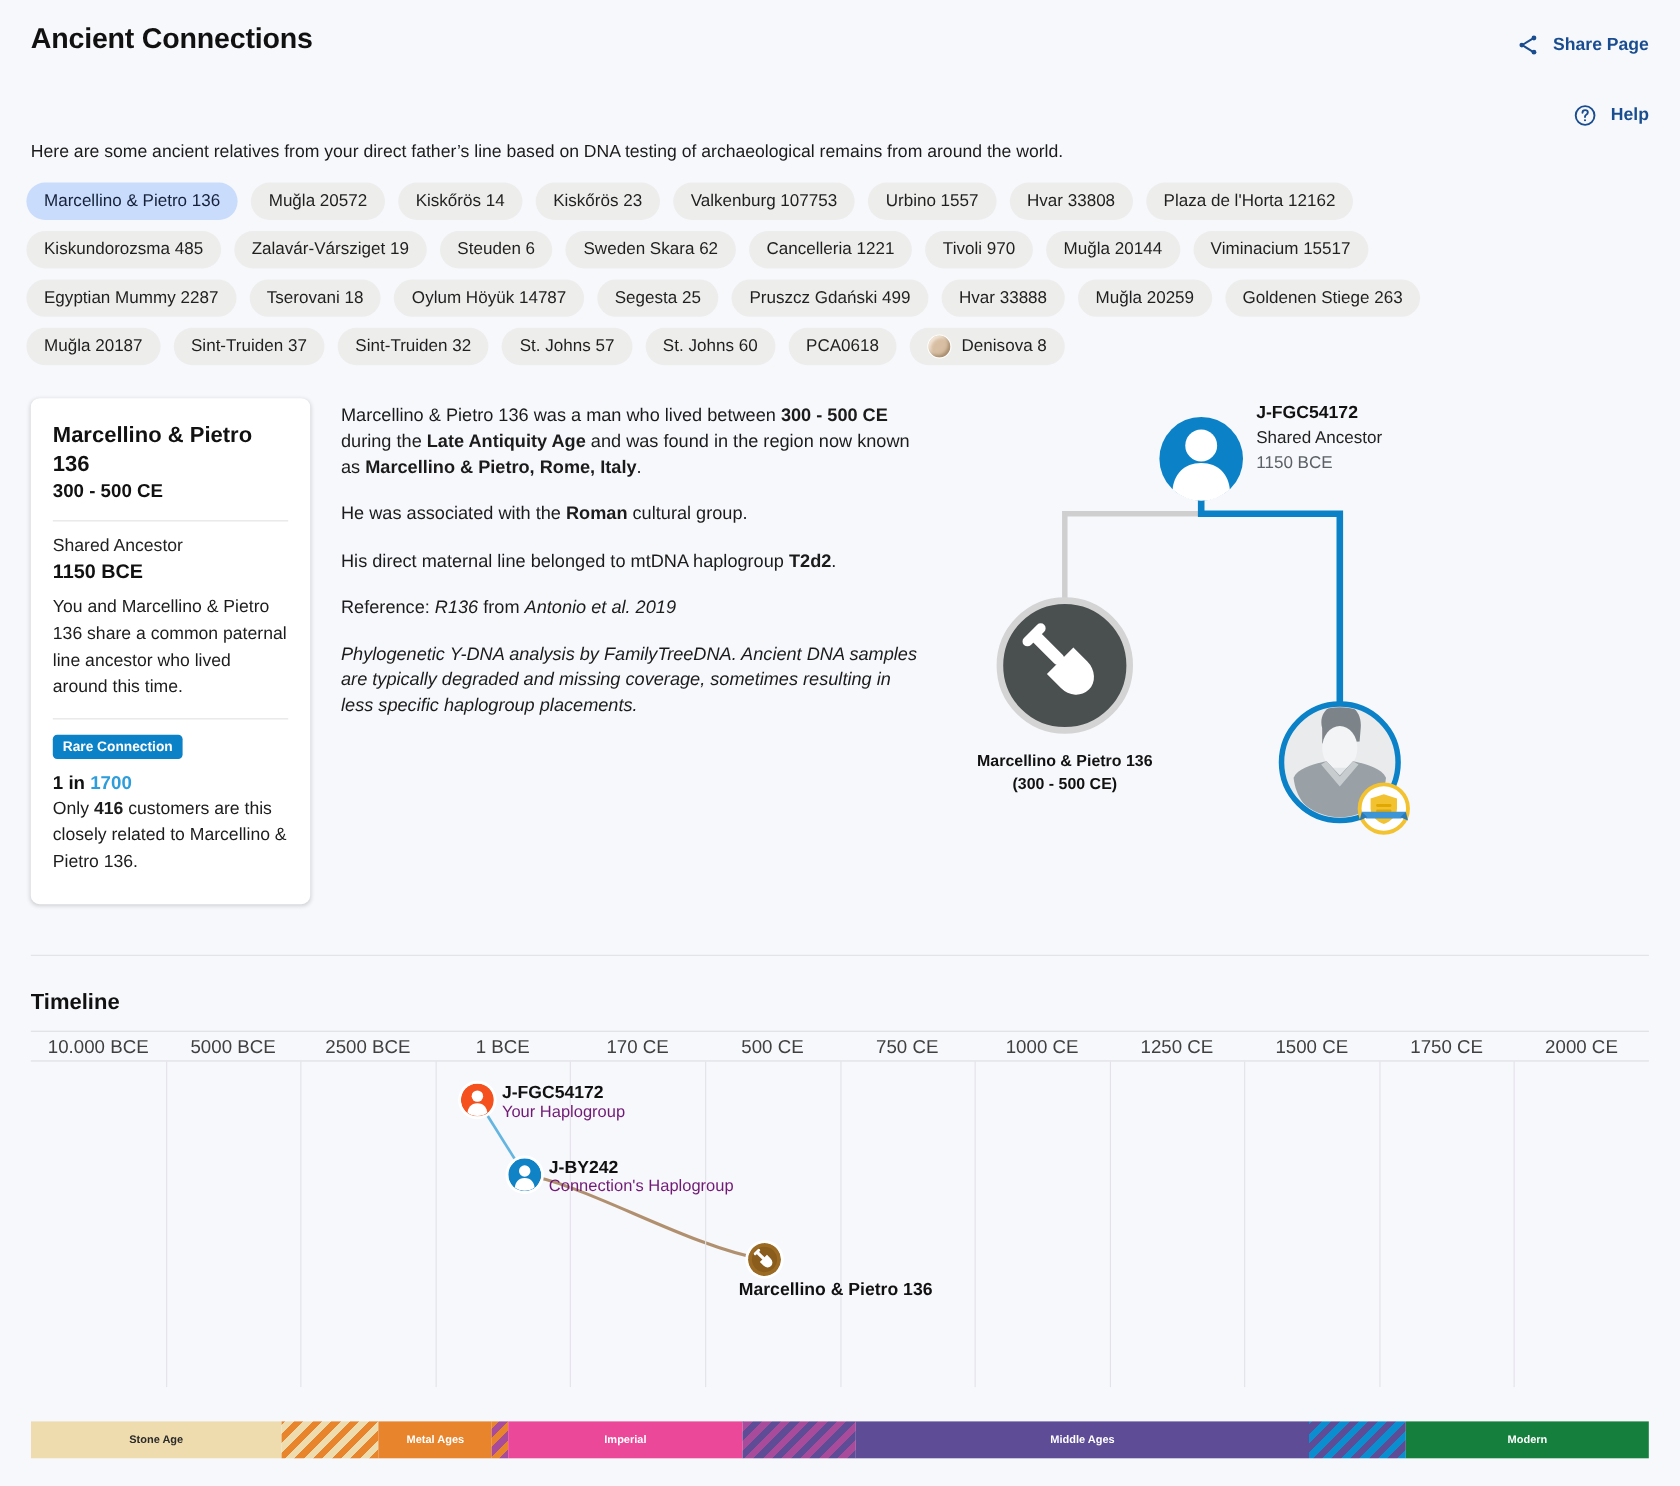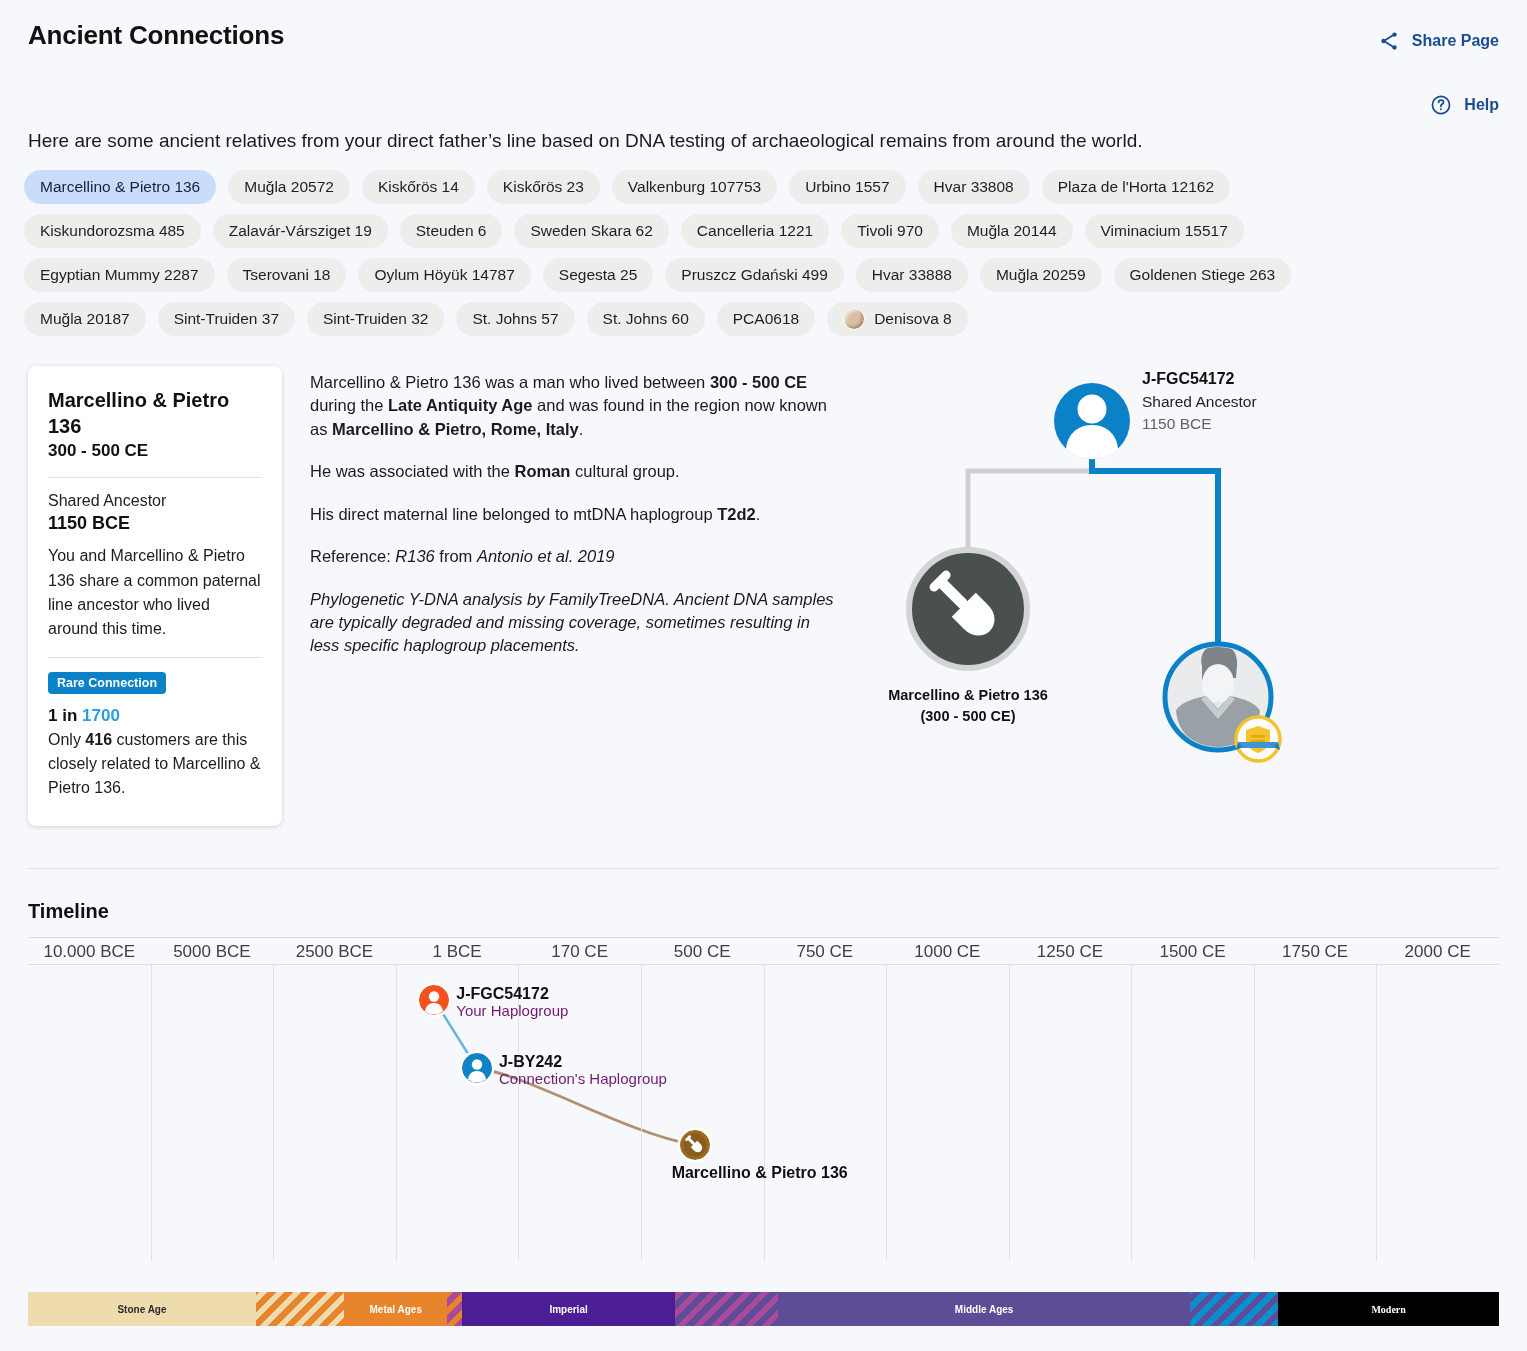--- a/index.html
+++ b/index.html
@@ -11,21 +11,21 @@
     color: #1a1a1a;
     overflow: hidden;
     position: relative;
   }
   
   .page-header { display:flex; align-items:flex-start; justify-content:space-between; padding: 20px 28px 0 28px; }
   .page-title { font-size: 26px; font-weight: bold; color:#111; letter-spacing:-0.2px; }
   .header-actions { display:flex; align-items:flex-end; gap: 42px; padding-top: 10px; flex-direction: column; }
   .header-action { display:flex; align-items:center; gap: 12px; color:#1a4d8f; font-size:16px; font-weight:bold; cursor:pointer; }
   .header-action svg { display:block; }
-  .intro { padding: 14px 28px 0 28px; font-size: 19px; color:#1b1b1b; }
+  .intro { padding: 14px 28px 0 28px; font-size: 16px; color:#1b1b1b; }
 
   
   .chips { padding: 18px 24px 0 24px; display:flex; flex-wrap:wrap; gap:10px 12px; max-width:1420px; }
   .chip {
     background:#ededeb; border-radius: 18px; padding: 8px 16px; font-size: 15.5px;
     color:#1f1f1f; cursor:pointer; white-space:nowrap; line-height:1.2; height:34px;
     display:flex; align-items:center;
   }
   .chip.selected { background:#c9dcfb; color:#15213a; }
   .chip .chip-thumb {
@@ -382,24 +382,24 @@
 
 <div class="era-band" id="era-band">
     <div class="era-seg dark" style="flex: 0 0 15.5%; background: rgb(239, 220, 174); color: rgb(43, 43, 43);">
       <span>Stone Age</span>
     </div>
     <div class="era-hatch" style="flex: 0 0 6%; background: repeating-linear-gradient(-45deg, rgb(232, 132, 44) 0px, rgb(232, 132, 44) 6px, rgb(239, 220, 174) 6px, rgb(239, 220, 174) 12px);"></div>
     <div class="era-seg" style="flex: 0 0 7%; background: rgb(232, 132, 44); color: rgb(255, 255, 255);">
       <span>Metal Ages</span>
     </div>
     <div class="era-hatch" style="flex: 0 0 1%; background: repeating-linear-gradient(-45deg, rgb(169, 75, 155) 0px, rgb(169, 75, 155) 6px, rgb(232, 132, 44) 6px, rgb(232, 132, 44) 12px);"></div>
-    <div class="era-seg" style="flex: 0 0 14.5%; background: #4c1d95; color: rgb(255, 255, 255);">
+    <div class="era-seg" style="flex: 0 0 14.5%; background: #ec4899; color: rgb(255, 255, 255);">
       <span>Imperial</span>
     </div>
     <div class="era-hatch" style="flex: 0 0 7%; background: repeating-linear-gradient(-45deg, rgb(95, 76, 150) 0px, rgb(95, 76, 150) 6px, rgb(169, 75, 155) 6px, rgb(169, 75, 155) 12px);"></div>
     <div class="era-seg" style="flex: 0 0 28%; background: rgb(95, 76, 150); color: rgb(255, 255, 255);">
       <span>Middle Ages</span>
     </div>
     <div class="era-hatch" style="flex: 0 0 6%; background: repeating-linear-gradient(-45deg, rgb(11, 142, 207) 0px, rgb(11, 142, 207) 6px, rgb(95, 76, 150) 6px, rgb(95, 76, 150) 12px);"></div>
-    <div class="era-seg" style="flex: 0 0 15%; background: #000000; color: rgb(255, 255, 255); font-family: Liberation Serif, serif;">
+    <div class="era-seg" style="flex: 0 0 15%; background: #15803d; color: rgb(255, 255, 255);">
       <span>Modern</span>
     </div>
   </div>
 
 </body></html>

